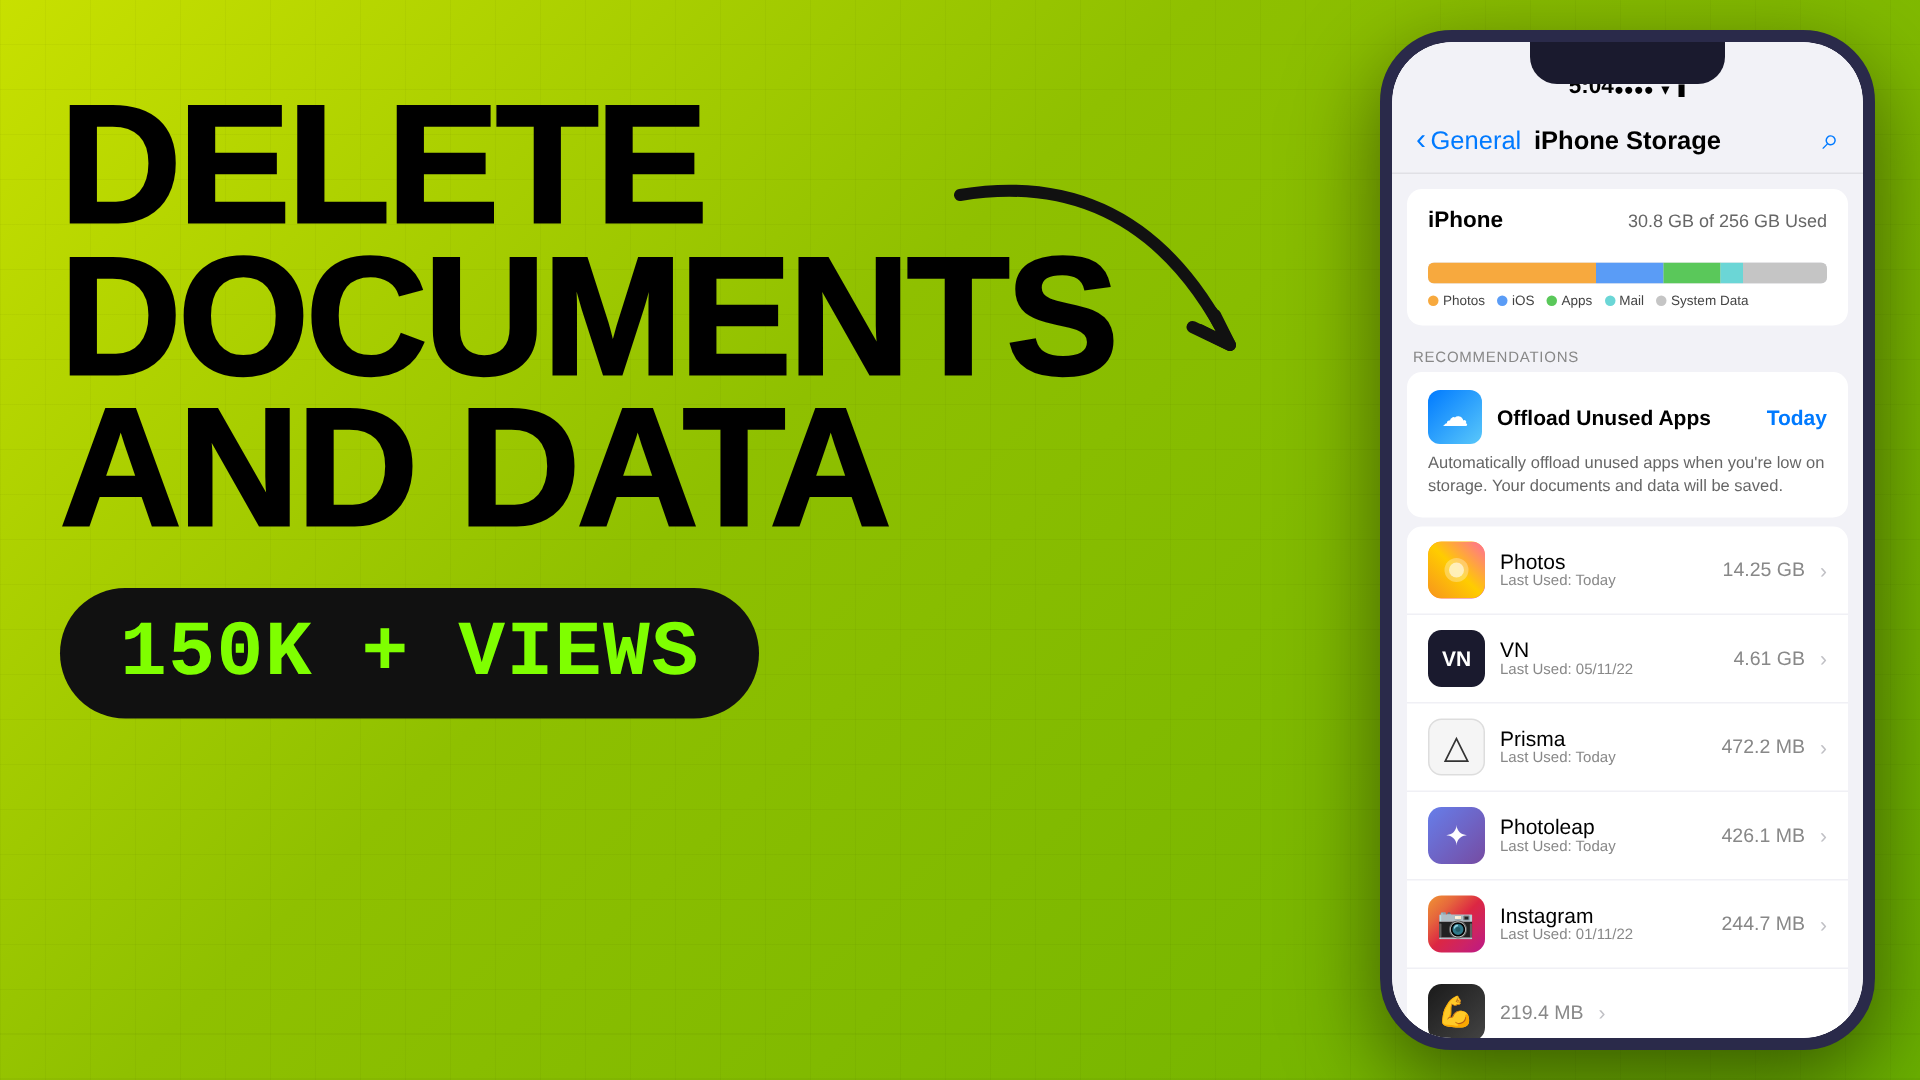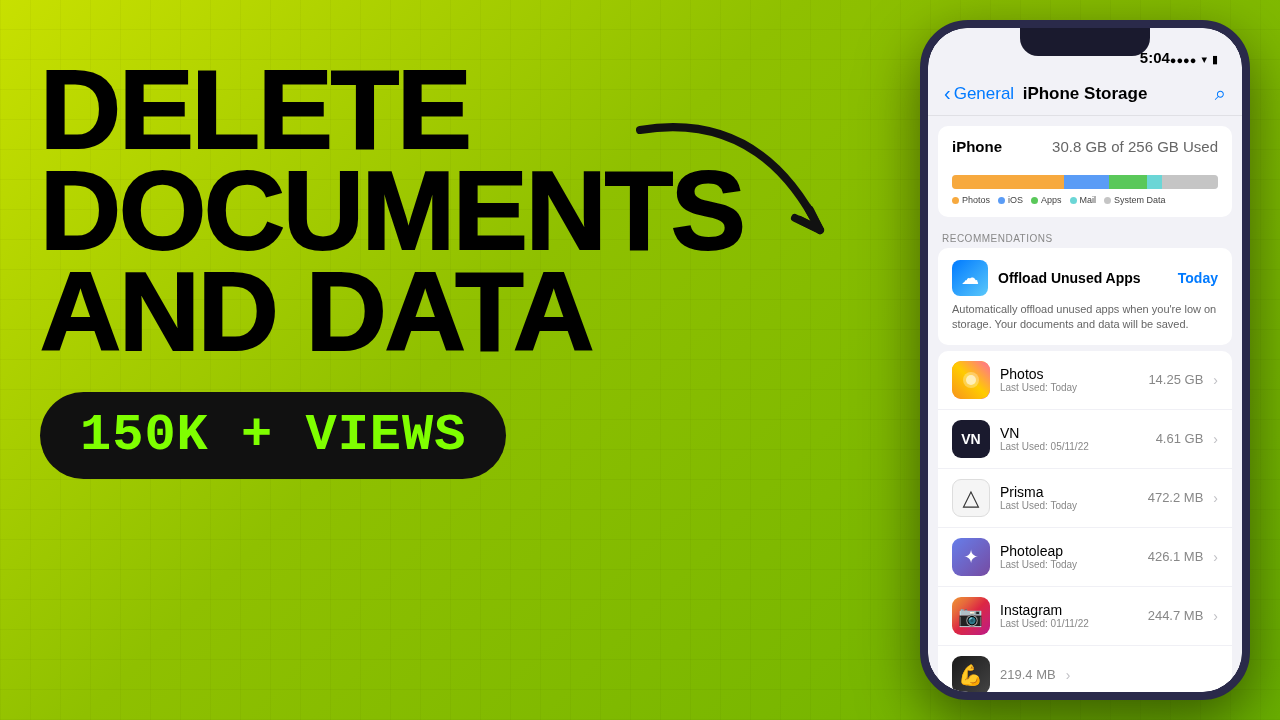--- a/index.html
+++ b/index.html
@@ -100,21 +100,21 @@
       border-radius: 40px;
       overflow: hidden;
     }
 
     
     .status-bar {
       height: 44px;
       background: #f2f2f7;
       display: flex;
       align-items: flex-end;
-      justify-content: flex-end;
+      justify-content: center;
       padding: 0 24px 6px;
       position: relative;
       z-index: 5;
     }
 
     .status-time {
       font-size: 15px;
       font-weight: 600;
       color: #000;
     }
@@ -187,21 +187,21 @@
       margin-bottom: 20px;
     }
 
     .storage-device {
       font-size: 15px;
       font-weight: 600;
       color: #000;
     }
 
     .storage-usage {
-      font-size: 15px;
+      font-size: 12px;
       color: #666;
     }
 
     .storage-bar {
       height: 14px;
       border-radius: 4px;
       background: #e0e0e5;
       overflow: hidden;
       display: flex;
       margin-bottom: 6px;

